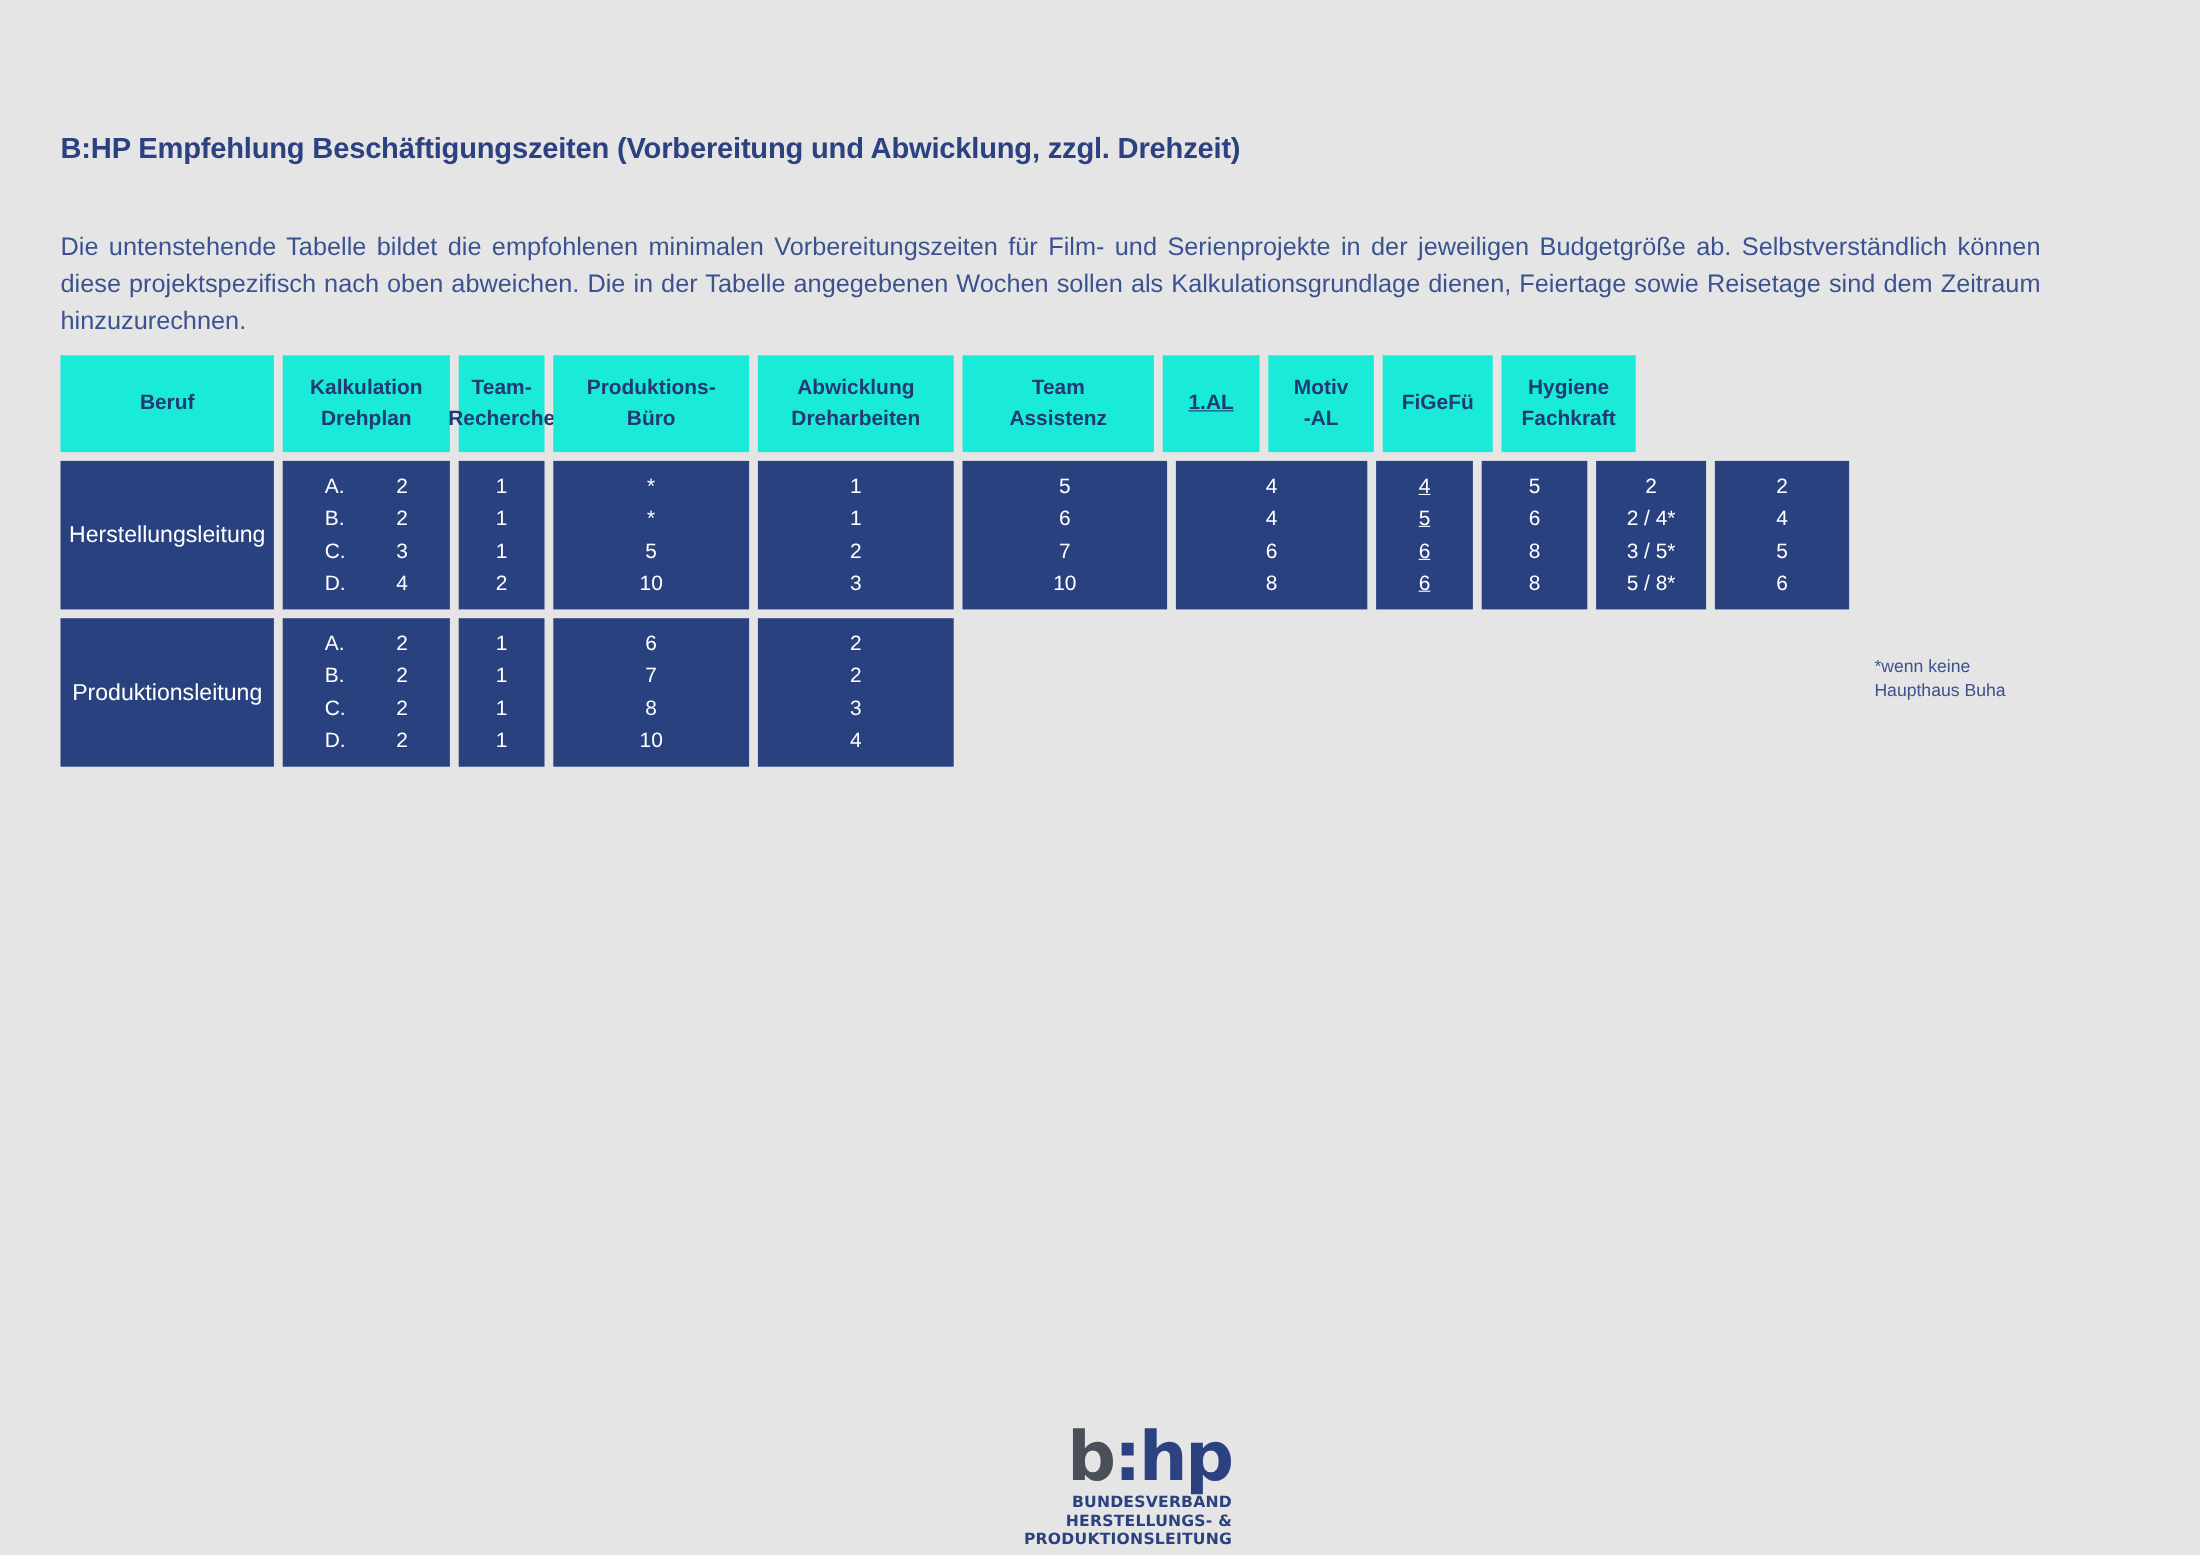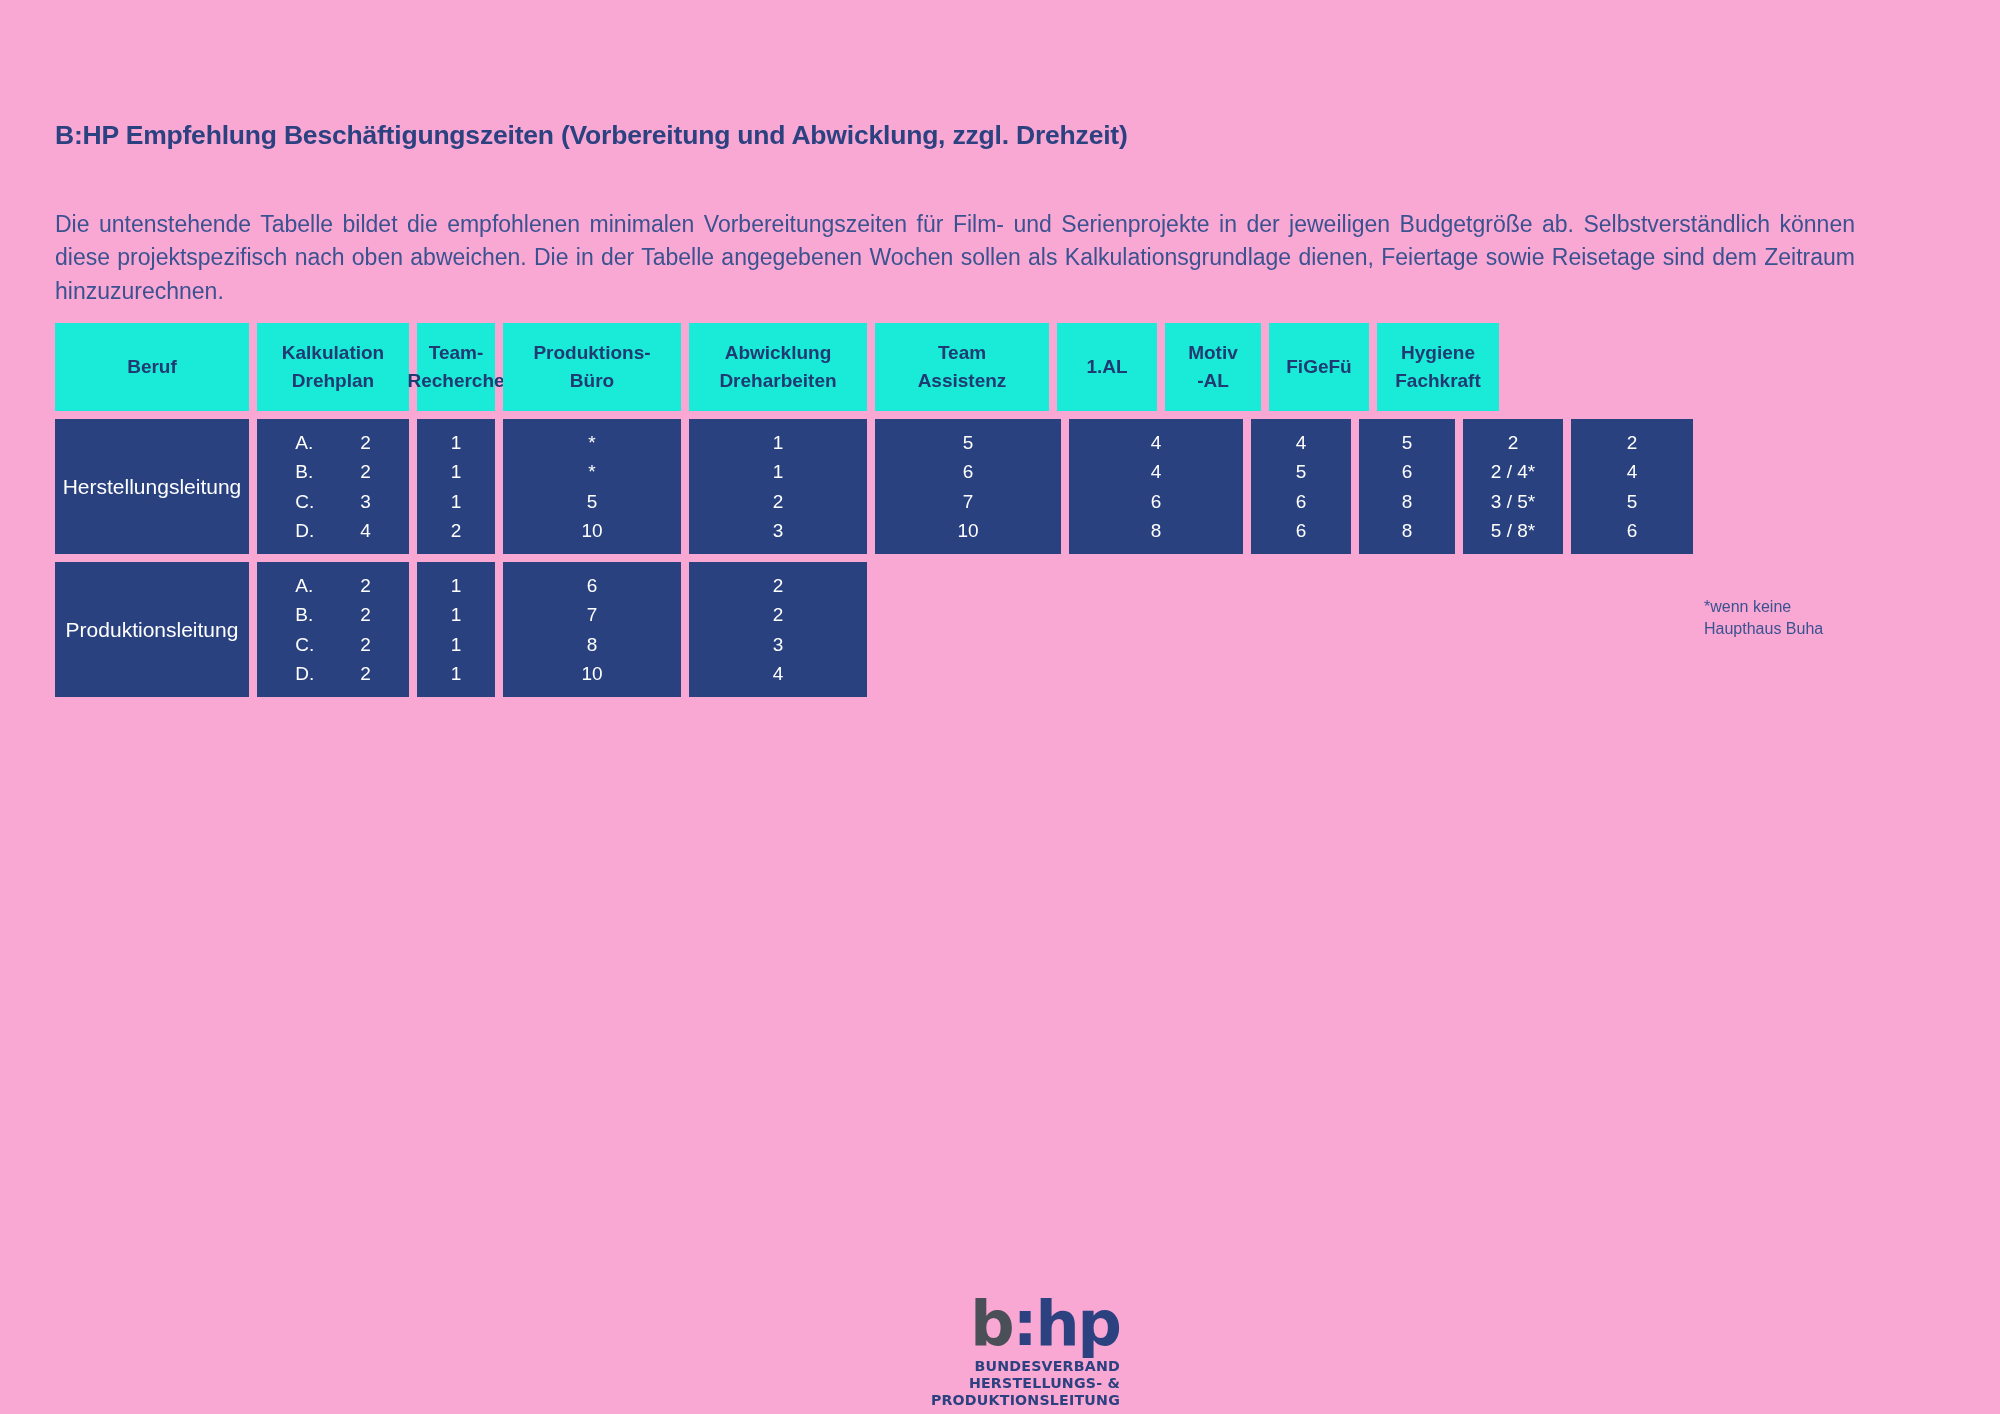--- a/index.html
+++ b/index.html
@@ -12,21 +12,21 @@
     width: 2000px;
     height: 1414px;
     position: relative;
     font-family: "Liberation Sans", sans-serif;
     overflow: hidden;
   }
 
   .page {
     position: absolute;
     inset: 0;
-    background: #f9a8d4;
+    background: #e5e5e5;
   }
 
   
   .doc-title {
     position: absolute;
     left: 55px;
     top: 120px;
     font-size: 26.5px;
     font-weight: bold;
     color: #2B4180;
@@ -123,21 +123,21 @@
   .abcd .v { text-align: left; }
 
   
   .c-beruf      { width: 194px; }
   .c-kalk       { width: 152px; }
   .c-team       { width: 78px; justify-content: center;  }
   .c-pbuero     { width: 178px; }
   .c-abw        { width: 178px; }
   .c-pkoord     { width: 186px; }
   .c-tassist    { width: 174px; }
-  .c-al         { width: 100px; }
+  .c-al         { width: 88px; text-decoration: underline; }
   .c-motiv      { width: 96px;  }
   .c-figefu     { width: 100px; }
   .c-hyg        { width: 122px; }
 
   
   .footnote {
     position: absolute;
     left: 1704px;
     top: 596px;
     font-size: 16px;

